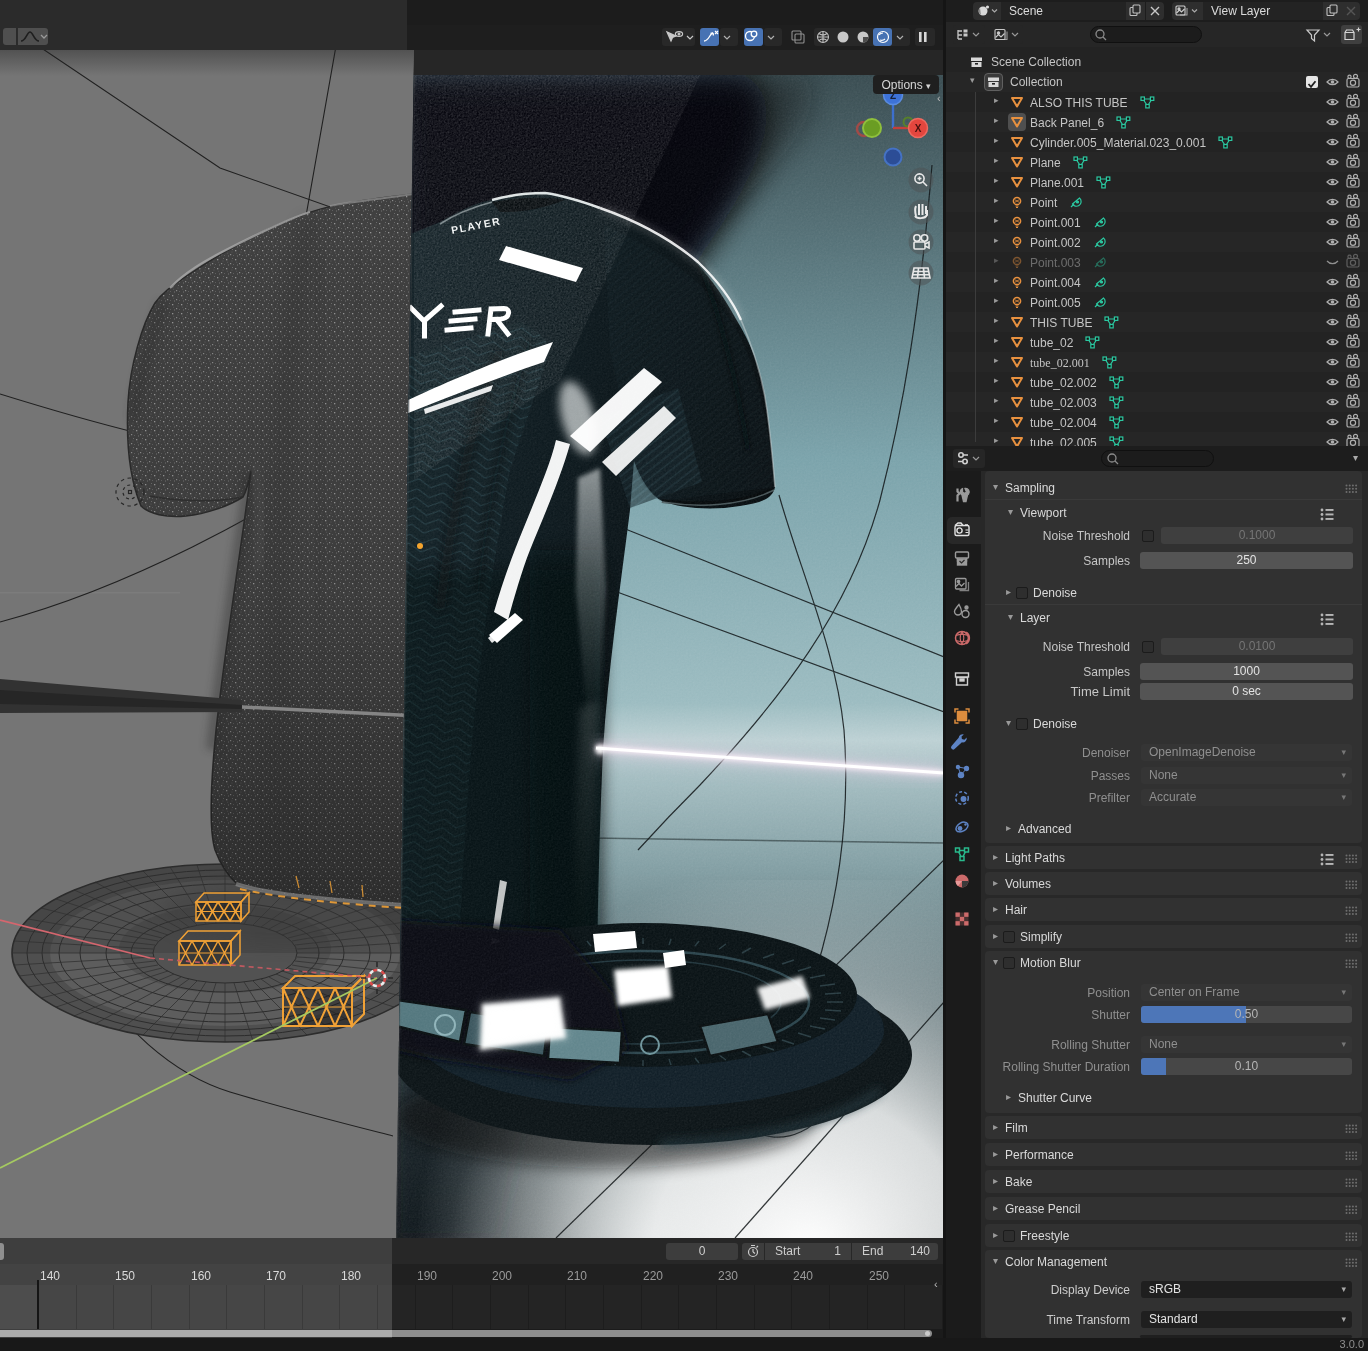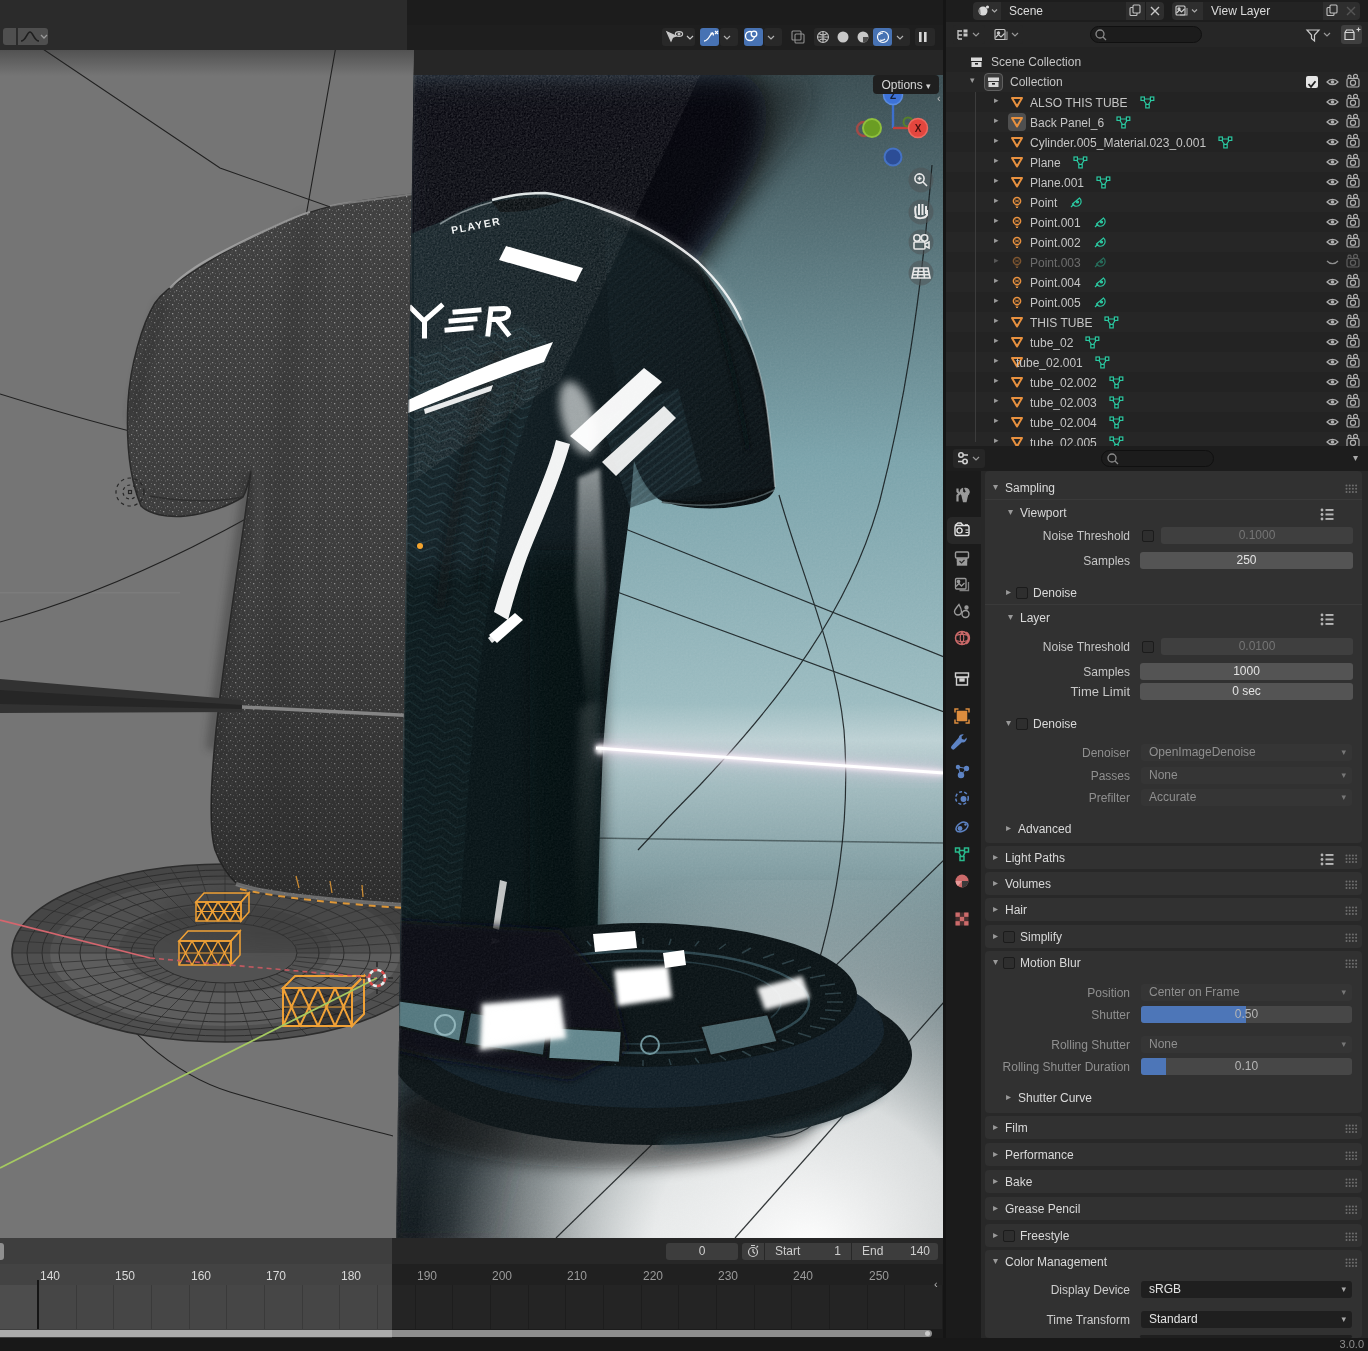--- a/index.html
+++ b/index.html
@@ -897,21 +897,21 @@
               <circle cx="4.5" cy="4.8" r="1.6"></circle>
               <circle cx="10.5" cy="4.3" r="2"></circle>
             </g>
           </svg>
         </div>
 <div class="orow" style="top:330px;background:#262626">
           <span class="ocaret" style="left:50px;">▸</span>
           <span style="position:absolute;left:66px;top:3px;"><svg class="oic" width="14" height="14">
               <path d="M2,3 h10 l-5,8.5 Z" stroke="#e8913f" stroke-width="2" fill="none" stroke-linejoin="round"></path>
             </svg></span>
-          <span class="oname" style="left:72px;">tube_02.001<span class="dwrap"><svg class="dic" width="17" height="15">
+          <span class="oname" style="left:86px;font-family:Liberation Serif, serif;">tube_02.001<span class="dwrap"><svg class="dic" width="17" height="15">
                 <g stroke="#2bc7a0" stroke-width="1.2" fill="none">
                   <path d="M4,4 L13,4 L8.5,11 Z"></path>
                   <rect x="2" y="2" width="3.4" height="3.4" fill="#141414"></rect>
                   <rect x="11.4" y="2" width="3.4" height="3.4" fill="#141414"></rect>
                   <rect x="6.8" y="9.5" width="3.4" height="3.4" fill="#141414"></rect>
                 </g>
               </svg></span></span>
           <svg width="15" height="20" style="position:absolute;left:381px;top:0">
             <path d="M2,10 C5,6.5 10,6.5 13,10 C10,13.5 5,13.5 2,10 Z" stroke="#b0b0b0" fill="none" stroke-width="1.2"></path>
             <circle cx="7.5" cy="10" r="1.8" fill="#b0b0b0"></circle>

